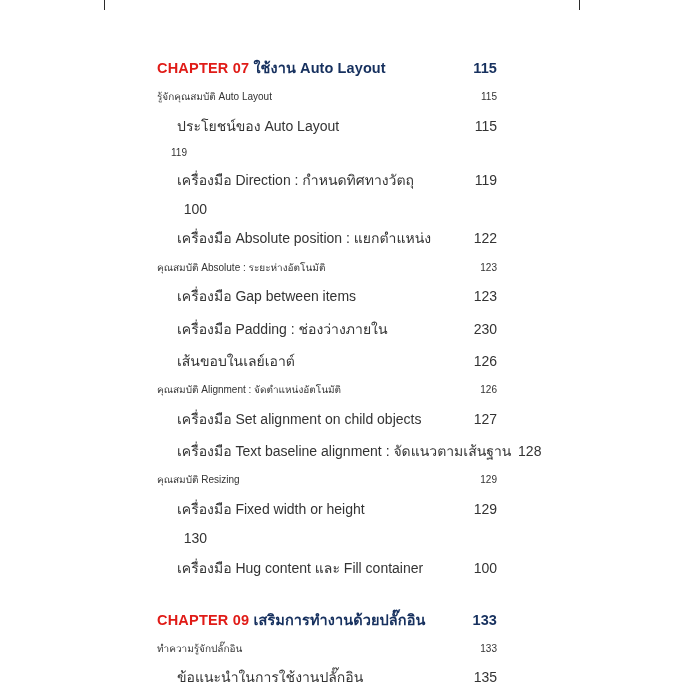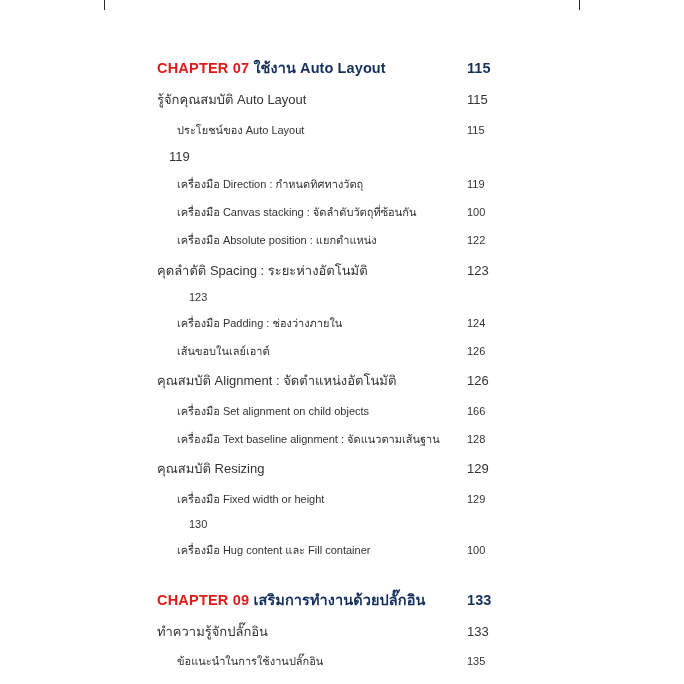--- a/index.html
+++ b/index.html
@@ -43,23 +43,23 @@
     justify-content: space-between;
     width: 100%;
     color: #3a3a3a;
   }
 
   .toc-label {
     white-space: nowrap;
   }
   .toc-page-num {
     flex: 0 0 auto;
-    text-align: left;
+    text-align: right;
     min-width: 30px;
-    margin-left: 12px;
+    margin-left: 0;
   }
 
   
   .chapter-row {
     font-size: 14.5px;
     font-weight: bold;
     letter-spacing: 0.1px;
     margin-bottom: 5px;
   }
   .chapter-row .chapter-tag {
@@ -72,28 +72,28 @@
     font-weight: bold;
   }
   .chapter-row .toc-page-num {
     color: #16305e;
     font-weight: bold;
     font-size: 14.5px;
   }
 
   
   .level-1 {
-    font-size: 13px;
+    font-size: 10px;
     color: #333333;
     margin-left: 0px;
     width: 340px;
   }
   
   .level-2 {
-    font-size: 11px;
+    font-size: 14px;
     color: #333333;
     margin-left: 20px;
     width: 320px;
   }
 
   .entry {
     margin-top: 10.4px;
   }
 
   .chapter-block { margin-bottom: 0; }
@@ -122,49 +122,49 @@
         <div class="toc-page-num">115</div>
       </div>
       <div class="toc-row entry level-1">
         <div class="toc-page-num">119</div>
       </div>
       <div class="toc-row entry level-2">
         <div class="toc-label">เครื่องมือ Direction : กำหนดทิศทางวัตถุ</div>
         <div class="toc-page-num">119</div>
       </div>
       <div class="toc-row entry level-2">
-        <div class="toc-label">เครื่องมือ Canvas stacking : จัดลำดับวัตถุที่ซ้อนกัน</div>
         <div class="toc-page-num">100</div>
       </div>
       <div class="toc-row entry level-2">
         <div class="toc-label">เครื่องมือ Absolute position : แยกตำแหน่ง</div>
         <div class="toc-page-num">122</div>
       </div>
       <div class="toc-row entry level-1">
-        <div class="toc-label">คุดลำดัติ Spacing : ระยะห่างอัตโนมัติ</div>
+        <div class="toc-label">คุณสมบัติ Absolute : ระยะห่างอัตโนมัติ</div>
         <div class="toc-page-num">123</div>
       </div>
       <div class="toc-row entry level-2">
+        <div class="toc-label">เครื่องมือ Gap between items</div>
         <div class="toc-page-num">123</div>
       </div>
       <div class="toc-row entry level-2">
         <div class="toc-label">เครื่องมือ Padding : ช่องว่างภายใน</div>
-        <div class="toc-page-num">124</div>
+        <div class="toc-page-num">230</div>
       </div>
       <div class="toc-row entry level-2">
         <div class="toc-label">เส้นขอบในเลย์เอาต์</div>
         <div class="toc-page-num">126</div>
       </div>
       <div class="toc-row entry level-1">
         <div class="toc-label">คุณสมบัติ Alignment : จัดตำแหน่งอัตโนมัติ</div>
         <div class="toc-page-num">126</div>
       </div>
       <div class="toc-row entry level-2">
         <div class="toc-label">เครื่องมือ Set alignment on child objects</div>
-        <div class="toc-page-num">166</div>
+        <div class="toc-page-num">127</div>
       </div>
       <div class="toc-row entry level-2">
         <div class="toc-label">เครื่องมือ Text baseline alignment : จัดแนวตามเส้นฐาน</div>
         <div class="toc-page-num">128</div>
       </div>
       <div class="toc-row entry level-1">
         <div class="toc-label">คุณสมบัติ Resizing</div>
         <div class="toc-page-num">129</div>
       </div>
       <div class="toc-row entry level-2">

